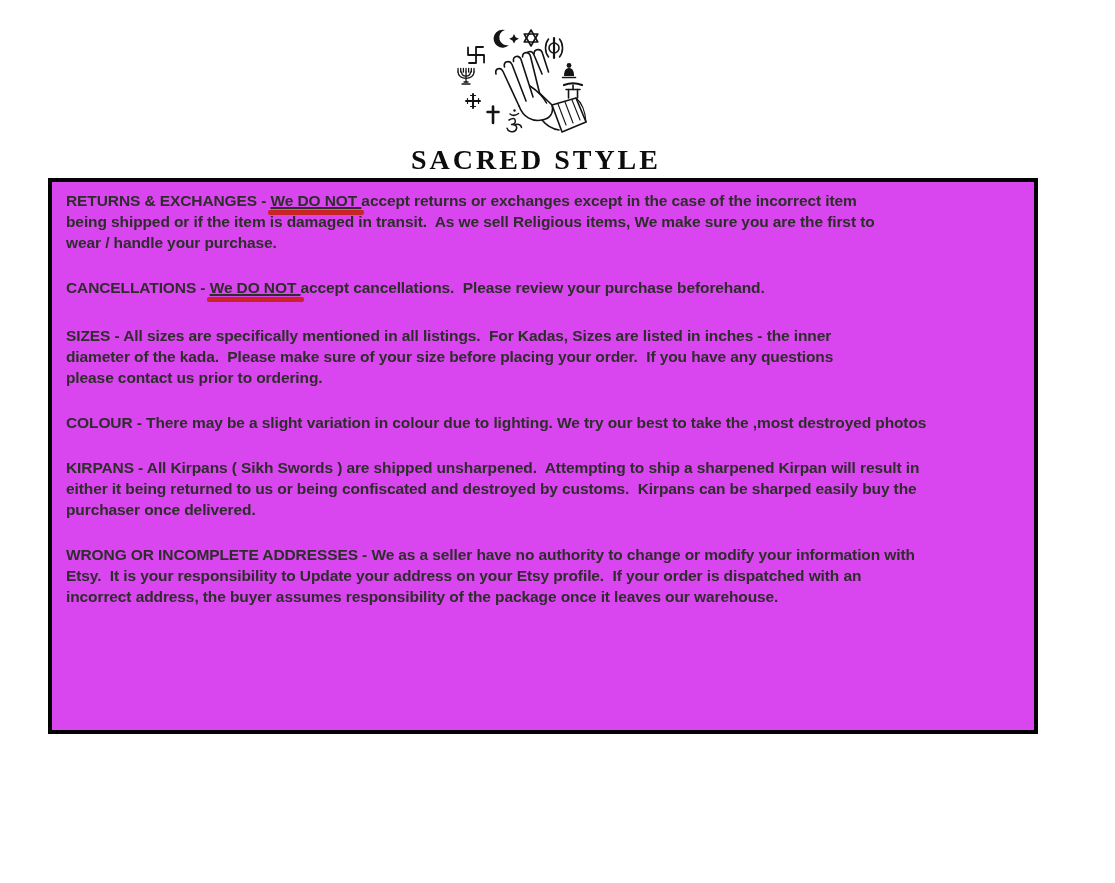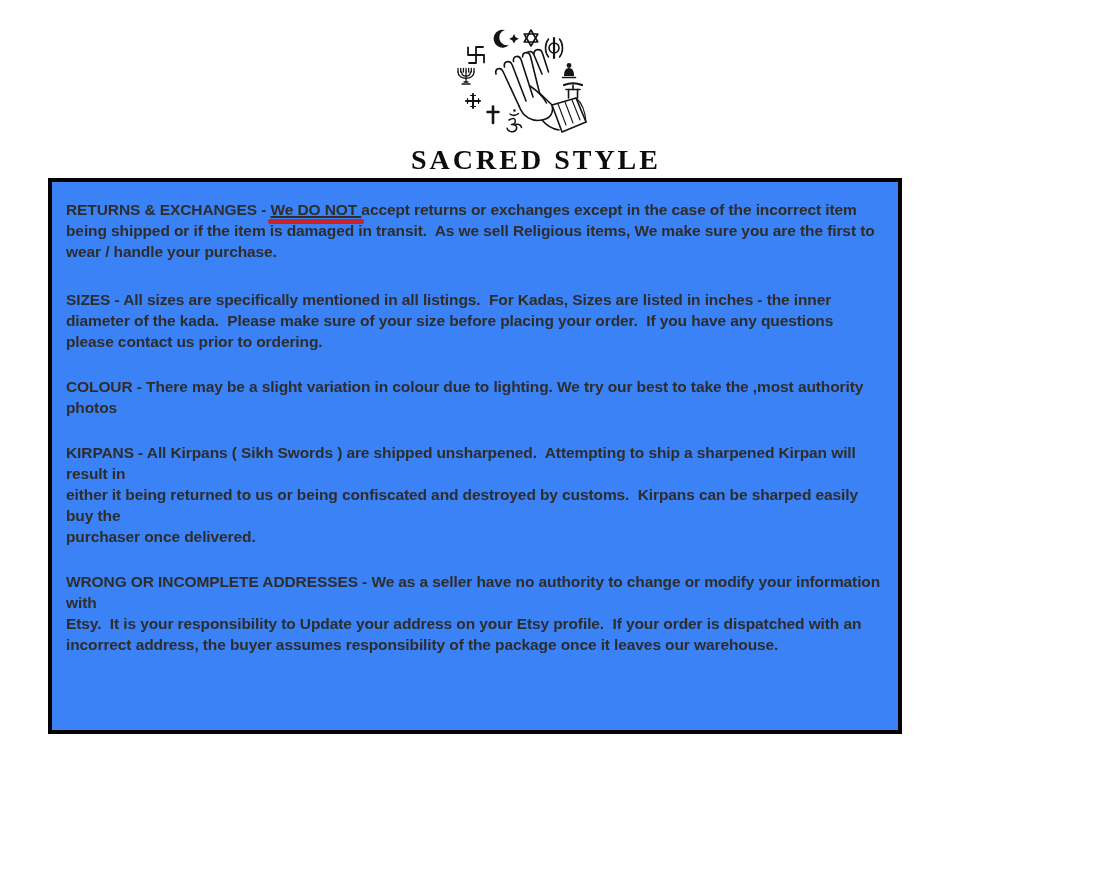--- a/index.html
+++ b/index.html
@@ -27,25 +27,25 @@
     letter-spacing:3px;
     color:#0d0d0d;
     white-space:nowrap;
     margin-top:2px;
   }
   .policy-box{
     position:absolute;
     left:48px;
     top:178px;
     box-sizing:border-box;
-    width:854px;
+    width:990px;
     min-height:556px;
     border:4px solid #000000;
-    background:#3b82f6;
-    padding:17px 14px 12px 14px;
+    background:#d946ef;
+    padding:8px 14px 12px 14px;
   }
   .para{
     margin:0 0 24px 0;
     font-size:15.5px;
     line-height:21px;
     font-weight:bold;
     color:#2e2d2c;
     letter-spacing:-0.1px;
     white-space:pre-wrap;
   }
@@ -156,23 +156,24 @@
       <path d="M150 74 C155 78 159 86 160 98" stroke-width="1.1"></path>
     </g>
   </svg>
   <div class="brand-name">SACRED STYLE</div>
 </div>
 
 <div class="policy-box" id="policyBox">
     <div class="para" style="color: rgb(46, 45, 44);">RETURNS &amp; EXCHANGES - <span class="dn">We DO NOT </span>accept returns or exchanges except in the case of the incorrect item
 being shipped or if the item is damaged in transit.  As we sell Religious items, We make sure you are the first to
 wear / handle your purchase.</div>
+    <div class="para" style="color: rgb(46, 45, 44);">CANCELLATIONS - <span class="dn">We DO NOT </span>accept cancellations.  Please review your purchase beforehand.</div>
     <div class="para" style="color: rgb(46, 45, 44); margin-top: 27px;">SIZES - All sizes are specifically mentioned in all listings.  For Kadas, Sizes are listed in inches - the inner
 diameter of the kada.  Please make sure of your size before placing your order.  If you have any questions
 please contact us prior to ordering.</div>
-    <div class="para" style="color: rgb(46, 45, 44);">COLOUR - There may be a slight variation in colour due to lighting. We try our best to take the ,most authority photos</div>
+    <div class="para" style="color: rgb(46, 45, 44);">COLOUR - There may be a slight variation in colour due to lighting. We try our best to take the ,most destroyed photos</div>
     <div class="para" style="color: rgb(46, 45, 44);">KIRPANS - All Kirpans ( Sikh Swords ) are shipped unsharpened.  Attempting to ship a sharpened Kirpan will result in
 either it being returned to us or being confiscated and destroyed by customs.  Kirpans can be sharped easily buy the
 purchaser once delivered.</div>
     <div class="para" style="color: rgb(46, 45, 44);">WRONG OR INCOMPLETE ADDRESSES - We as a seller have no authority to change or modify your information with
 Etsy.  It is your responsibility to Update your address on your Etsy profile.  If your order is dispatched with an
 incorrect address, the buyer assumes responsibility of the package once it leaves our warehouse.</div>
   </div>
 
 </body></html>

